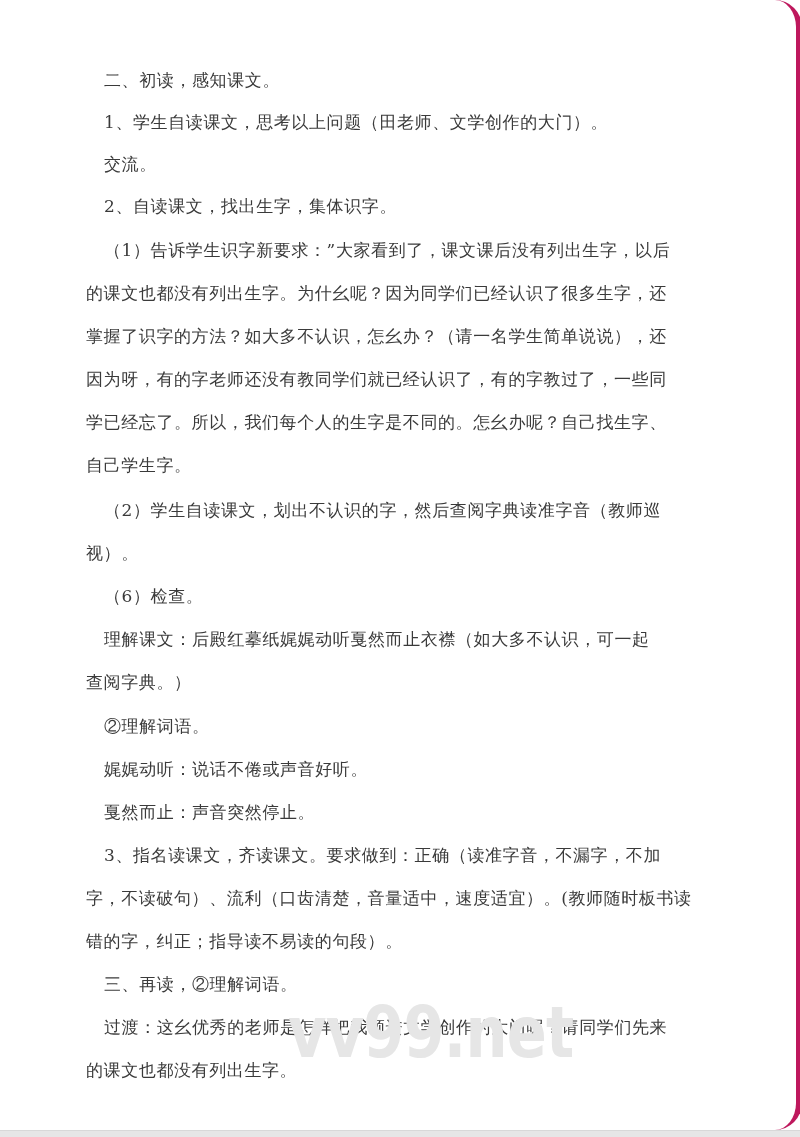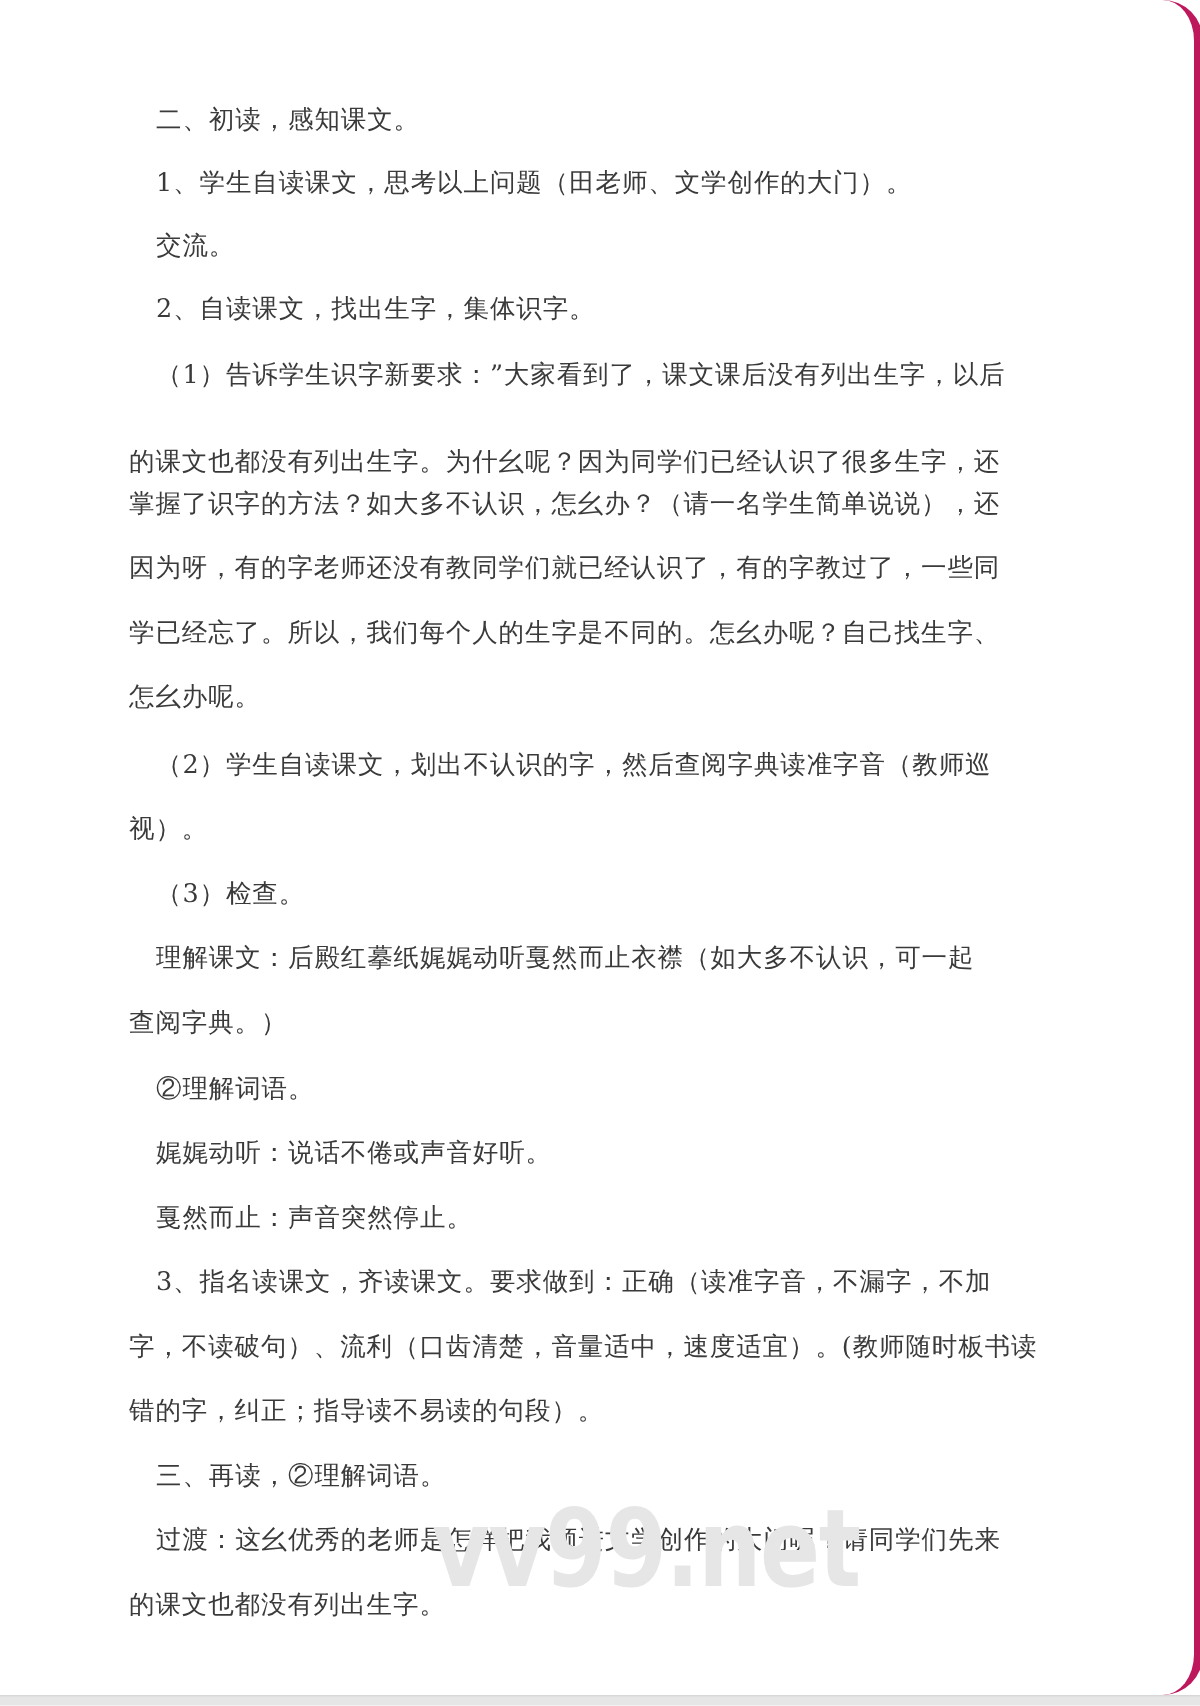--- a/index.html
+++ b/index.html
@@ -39,28 +39,28 @@
 </head>
 <body>
 
 <div class="page">
   <div class="content">
     <div class="line indent" style="top:4px">二、初读，感知课文。</div>
     <div class="line indent" style="top:46px">1、学生自读课文，思考以上问题（田老师、文学创作的大门）。</div>
     <div class="line indent" style="top:88px">交流。</div>
     <div class="line indent" style="top:130px">2、自读课文，找出生字，集体识字。</div>
     <div class="line indent" style="top:174px">（1）告诉学生识字新要求：”大家看到了，课文课后没有列出生字，以后</div>
-    <div class="line" style="top:232px">的课文也都没有列出生字。为什幺呢？因为同学们已经认识了很多生字，还</div>
+    <div class="line" style="top:217px">的课文也都没有列出生字。为什幺呢？因为同学们已经认识了很多生字，还</div>
     <div class="line" style="top:260px">掌握了识字的方法？如大多不认识，怎幺办？（请一名学生简单说说），还</div>
     <div class="line" style="top:303px">因为呀，有的字老师还没有教同学们就已经认识了，有的字教过了，一些同</div>
     <div class="line" style="top:346px">学已经忘了。所以，我们每个人的生字是不同的。怎幺办呢？自己找生字、</div>
-    <div class="line" style="top:389px">怎幺办呢。</div>
+    <div class="line" style="top:389px">自己学生字。</div>
     <div class="line indent" style="top:434px">（2）学生自读课文，划出不认识的字，然后查阅字典读准字音（教师巡</div>
     <div class="line" style="top:477px">视）。</div>
-    <div class="line indent" style="top:520px">（3）检查。</div>
+    <div class="line indent" style="top:520px">（6）检查。</div>
     <div class="line indent" style="top:563px">理解课文：后殿红摹纸娓娓动听戛然而止衣襟（如大多不认识，可一起</div>
     <div class="line" style="top:606px">查阅字典。）</div>
     <div class="line indent" style="top:650px">②理解词语。</div>
     <div class="line indent" style="top:693px">娓娓动听：说话不倦或声音好听。</div>
     <div class="line indent" style="top:736px">戛然而止：声音突然停止。</div>
     <div class="line indent" style="top:779px">3、指名读课文，齐读课文。要求做到：正确（读准字音，不漏字，不加</div>
     <div class="line" style="top:822px">字，不读破句）、流利（口齿清楚，音量适中，速度适宜）。(教师随时板书读</div>
     <div class="line" style="top:865px">错的字，纠正；指导读不易读的句段）。</div>
     <div class="line indent" style="top:908px">三、再读，②理解词语。</div>
     <div class="line indent" style="top:951px">过渡：这幺优秀的老师是怎样把我领进文学创作的大门呢？请同学们先来</div>

